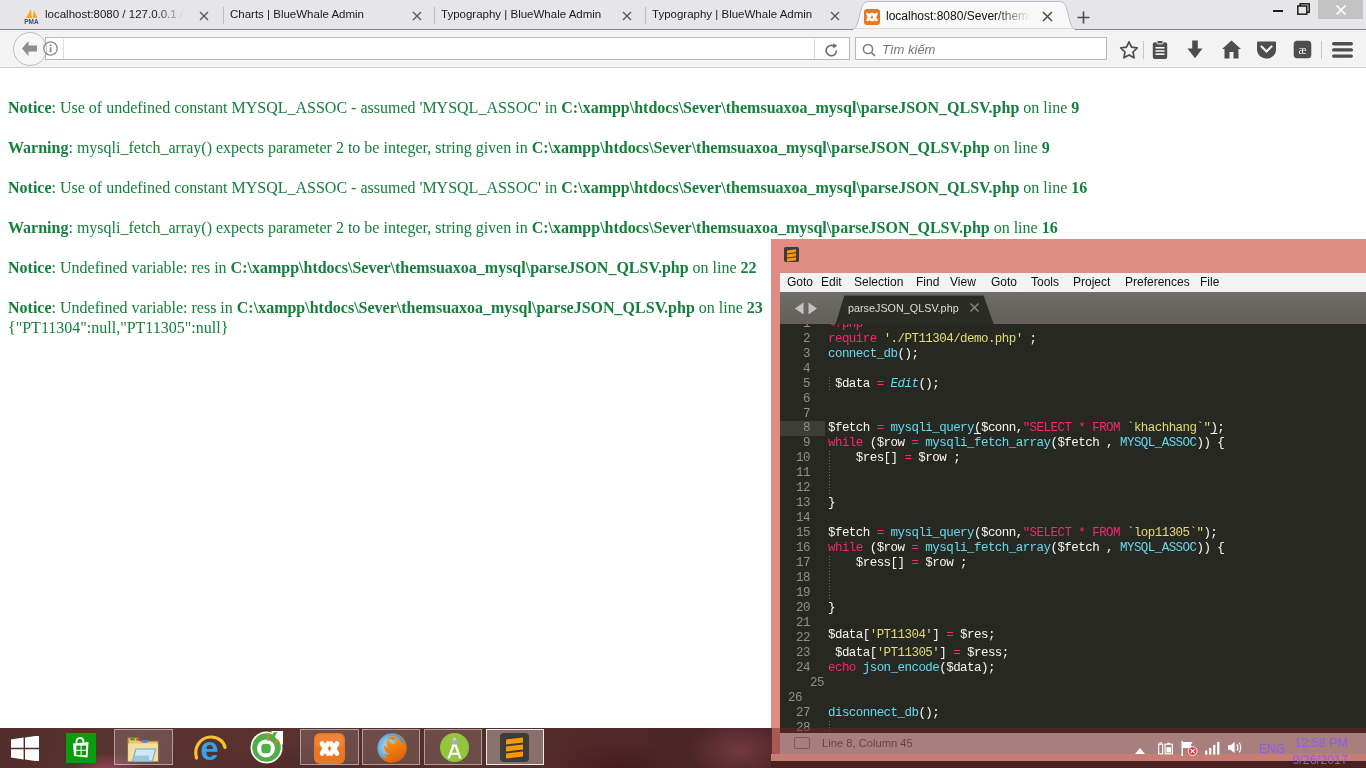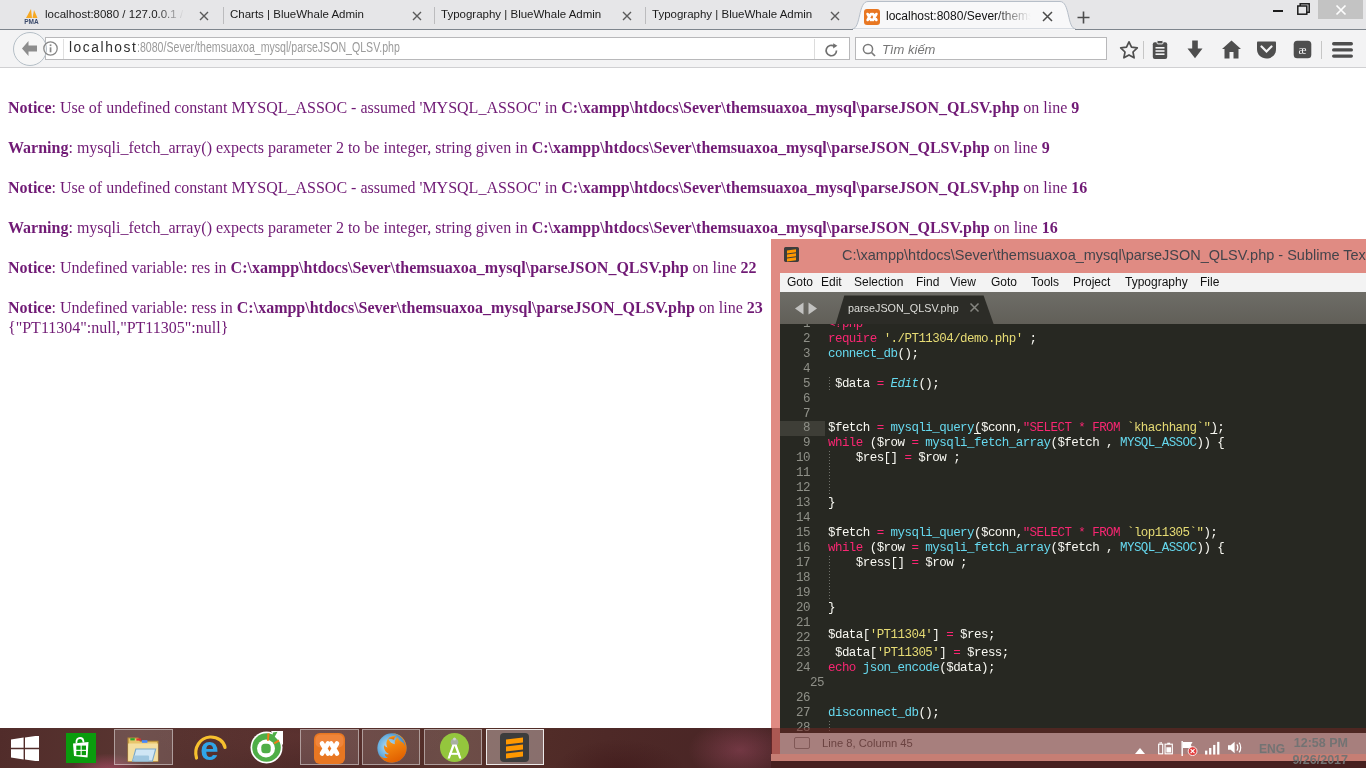--- a/index.html
+++ b/index.html
@@ -26,21 +26,21 @@
 
 
 #urlbar{position:absolute;left:45px;top:37px;width:803px;height:21px;background:#fff;border:1px solid #b8b8ba;}
 #backbtn{position:absolute;left:13px;top:32px;width:32px;height:32px;border-radius:50%;background:#f6f6f6;border:1px solid #b5bfc7;}
 #searchbar{position:absolute;left:855px;top:37px;width:250px;height:21px;background:#fff;border:1px solid #b8b8ba;}
 .urltext{position:absolute;left:69px;top:40px;font-size:13.8px;color:#9b9b9b;white-space:nowrap;}
 .urltext b{color:#2f2f2f;font-weight:normal;}
 #searchph{position:absolute;left:882px;top:42px;font-size:13px;font-style:italic;color:#777;}
 
 
-#phpout{position:absolute;left:8px;top:78px;font-family:"Liberation Serif",serif;font-size:16px;line-height:20px;color:#701a75;white-space:nowrap;}
+#phpout{position:absolute;left:8px;top:78px;font-family:"Liberation Serif",serif;font-size:16px;line-height:20px;color:#15803d;white-space:nowrap;}
 
 
 #subl{position:absolute;left:771px;top:239px;width:602px;height:522px;background:#e08b83;overflow:hidden;}
 #stitle{position:absolute;left:0;top:0;width:602px;height:34px;background:#e08b83;}
 #sicon{position:absolute;left:13px;top:8px;width:15px;height:15px;background:#3f3f3f;border-radius:2px;}
 #stext{position:absolute;left:71px;top:8px;font-size:14.5px;color:#43444b;white-space:nowrap;}
 #smenu{position:absolute;left:9px;top:34px;width:593px;height:19px;background:#f3f3f3;font-size:12px;color:#111;}
 #smenu span{position:absolute;top:2px;}
 #stabbar{position:absolute;left:9px;top:53px;width:593px;height:32px;background:linear-gradient(180deg,#6e6d67,#615f58);}
 #scode{position:absolute;left:9px;top:85px;width:593px;height:409px;background:#272822;overflow:hidden;}
@@ -51,21 +51,21 @@
 .yell{color:#e6db74;}
 .cyan{color:#66d9ef;}
 .ital{font-style:italic;}
 .ul{text-decoration:underline solid #f8f8f2 1px;text-underline-offset:2px;}
 
 
 #tbleft{position:absolute;left:0;top:728px;width:772px;height:40px;background:radial-gradient(ellipse 55px 28px at 108px 45px, rgba(235,95,145,0.5), rgba(235,95,145,0) 70%),radial-gradient(ellipse 65px 38px at 740px 22px, rgba(200,95,130,0.32), rgba(200,95,130,0) 80%),radial-gradient(ellipse 3px 3px at 562px 756px, rgba(240,150,50,0.3), rgba(240,150,50,0) 100%),radial-gradient(ellipse 90px 45px at 620px 45px, rgba(50,12,15,0.4), rgba(50,12,15,0) 75%),radial-gradient(ellipse 180px 50px at 300px 8px, rgba(140,80,75,0.22), rgba(140,80,75,0) 80%),linear-gradient(100deg, #512c2a 0%, #593531 18%, #4c2827 40%, #553029 60%, #4e2927 78%, #482425 100%)}
 #tbright{position:absolute;left:771px;top:728px;width:595px;height:40px;background:rgba(118,38,34,0.5);}
 .tbtn{position:absolute;top:729px;height:36px;background:rgba(255,255,255,0.14);border:1px solid rgba(255,255,255,0.45);box-sizing:border-box;}
 .tbtn.active{background:rgba(255,255,255,0.32);border-color:rgba(255,255,255,0.85);}
-#tray{position:absolute;left:1120px;top:728px;width:246px;height:32px;color:#737373;font-weight:bold;}
+#tray{position:absolute;left:1120px;top:728px;width:246px;height:32px;color:#8b5cf6;}
 </style>
 </head>
 <body>
 <div id="screen">
 
 <div id="tabbar"></div>
 <div id="tabline"></div>
 <div class="abs" style="left:853px;top:29px;width:222px;height:1px;background:#f6f6f7;"></div>
 <div id="navbar"></div>
 <div id="navline"></div>
@@ -140,21 +140,20 @@
 <div id="backbtn"></div>
 <svg class="abs" style="left:20px;top:40px;" width="19" height="17" viewBox="0 0 19 17">
       <path d="M8.5,1 L2,8.5 L8.5,16 L8.5,11.5 L17,11.5 L17,5.5 L8.5,5.5 Z" fill="#8d8d8d"></path>
     </svg>
 <svg class="abs" style="left:43px;top:41px;" width="15" height="15" viewBox="0 0 15 15">
       <circle cx="7.5" cy="7.5" r="6.7" fill="none" stroke="#878787" stroke-width="1.3"></circle>
       <rect x="6.7" y="3.4" width="1.7" height="1.7" fill="#878787"></rect>
       <rect x="6.7" y="6.3" width="1.7" height="5" fill="#878787"></rect>
     </svg>
 <div class="abs" style="left:63px;top:39px;width:1px;height:20px;background:#e0e0e0;"></div>
-<div class="urltext"><b style="letter-spacing:1.55px;">localhost</b><span style="display:inline-block;transform:scaleX(0.768);transform-origin:0 50%;">:8080/Sever/themsuaxoa_mysql/parseJSON_QLSV.php</span></div>
 <div id="searchbar"></div>
 <svg class="abs" style="left:862px;top:43px;" width="14" height="14" viewBox="0 0 14 14">
       <circle cx="6" cy="6" r="4.6" fill="none" stroke="#7a7a7a" stroke-width="1.5"></circle>
       <path d="M9.5,9.5 L13,13" stroke="#7a7a7a" stroke-width="1.7"></path>
     </svg>
 <div id="searchph">Tìm kiếm</div>
 
 <svg class="abs" style="left:1119px;top:40px;" width="20" height="20" viewBox="0 0 20 20">
       <path d="M10,1.8 L12.5,7.2 L18.3,7.9 L14,12 L15.1,17.8 L10,14.9 L4.9,17.8 L6,12 L1.7,7.9 L7.5,7.2 Z" fill="none" stroke="#4e4e4e" stroke-width="1.7" stroke-linejoin="round"></path>
     </svg>
@@ -202,31 +201,30 @@
 <b>Notice</b>: Undefined variable: ress in <b>C:\xampp\htdocs\Sever\themsuaxoa_mysql\parseJSON_QLSV.php</b> on line <b>23</b><br>
 {"PT11304":null,"PT11305":null}
 </div>
 
 <div id="subl">
   <div id="stitle"></div>
   <svg id="sicon" style="position:absolute;left:13px;top:8px;" width="15" height="15" viewBox="0 0 15 15">
         <rect width="15" height="15" rx="2" fill="#3c3c3c"></rect>
         <path d="M3,3.4 L12,2.2 L12,5.2 L3,6.4 Z M3,7.4 L12,6.2 L12,9.2 L3,10.4 Z M3,11.4 L12,10.2 L12,13.2 L3,14.4 Z" fill="#ff9800"></path>
       </svg>
-  <div id="stext">C:\xampp\htdocs\Sever\themsuaxoa_mysql\parseJSON_QLSV.php - Sublime Tex</div>
   <div id="smenu">
     <span style="left:7px;">Goto</span>
     <span style="left:41px;">Edit</span>
     <span style="left:74px;">Selection</span>
     <span style="left:136px;">Find</span>
     <span style="left:170px;">View</span>
     <span style="left:211px;">Goto</span>
     <span style="left:251px;">Tools</span>
     <span style="left:293px;">Project</span>
-    <span style="left:345px;">Typography</span>
+    <span style="left:345px;">Preferences</span>
     <span style="left:420px;">File</span>
   </div>
   <div id="stabbar">
     <svg style="position:absolute;left:14px;top:10px;" width="28" height="13" viewBox="0 0 28 13">
           <path d="M9.5,0.5 L9.5,12.5 L1,6.5 Z" fill="#c2c2c0"></path>
           <path d="M14.5,0.5 L14.5,12.5 L23,6.5 Z" fill="#c2c2c0"></path>
         </svg>
     <svg style="position:absolute;left:0;top:0;" width="240" height="32" viewBox="0 0 240 32">
           <polygon points="55.6,32 64.3,3.5 203.6,3.5 213.6,32" fill="#2c2c27"></polygon>
         </svg>
@@ -279,21 +277,21 @@
 <div class="ln" style="top:276.9px;">20</div>
 <div class="cl" style="top:276.9px;">}</div>
 <div class="ln" style="top:291.9px;">21</div>
 <div class="ln" style="top:306.9px;">22</div>
 <div class="cl" style="top:304px;">$data[<span class="yell">'PT11304'</span>]&nbsp;<span class="pink">=</span>&nbsp;$res;</div>
 <div class="ln" style="top:321.8px;">23</div>
 <div class="cl" style="top:321.8px;">&nbsp;$data[<span class="yell">'PT11305'</span>]&nbsp;<span class="pink">=</span>&nbsp;$ress;</div>
 <div class="ln" style="top:336.8px;">24</div>
 <div class="cl" style="top:336.8px;"><span class="pink">echo</span>&nbsp;<span class="cyan">json_encode</span>($data);</div>
 <div class="ln" style="top:351.7px;margin-left:14px;">25</div>
-<div class="ln" style="top:366.7px;">26</div>
+<div class="ln" style="top:366.7px;text-align:center;">26</div>
 <div class="ln" style="top:381.7px;">27</div>
 <div class="cl" style="top:381.7px;"><span class="cyan">disconnect_db</span>();</div>
 <div class="ln" style="top:396.6px;">28</div>
   </div>
   <div id="sstatus">
     <div style="position:absolute;left:14px;top:4px;width:14px;height:10px;border:1.5px solid #8a8a8a;border-radius:2px;"></div>
     <div style="position:absolute;left:42px;top:4px;font-size:11.2px;color:#5f5f5f;">Line 8, Column 45</div>
   </div>
 </div>
 

